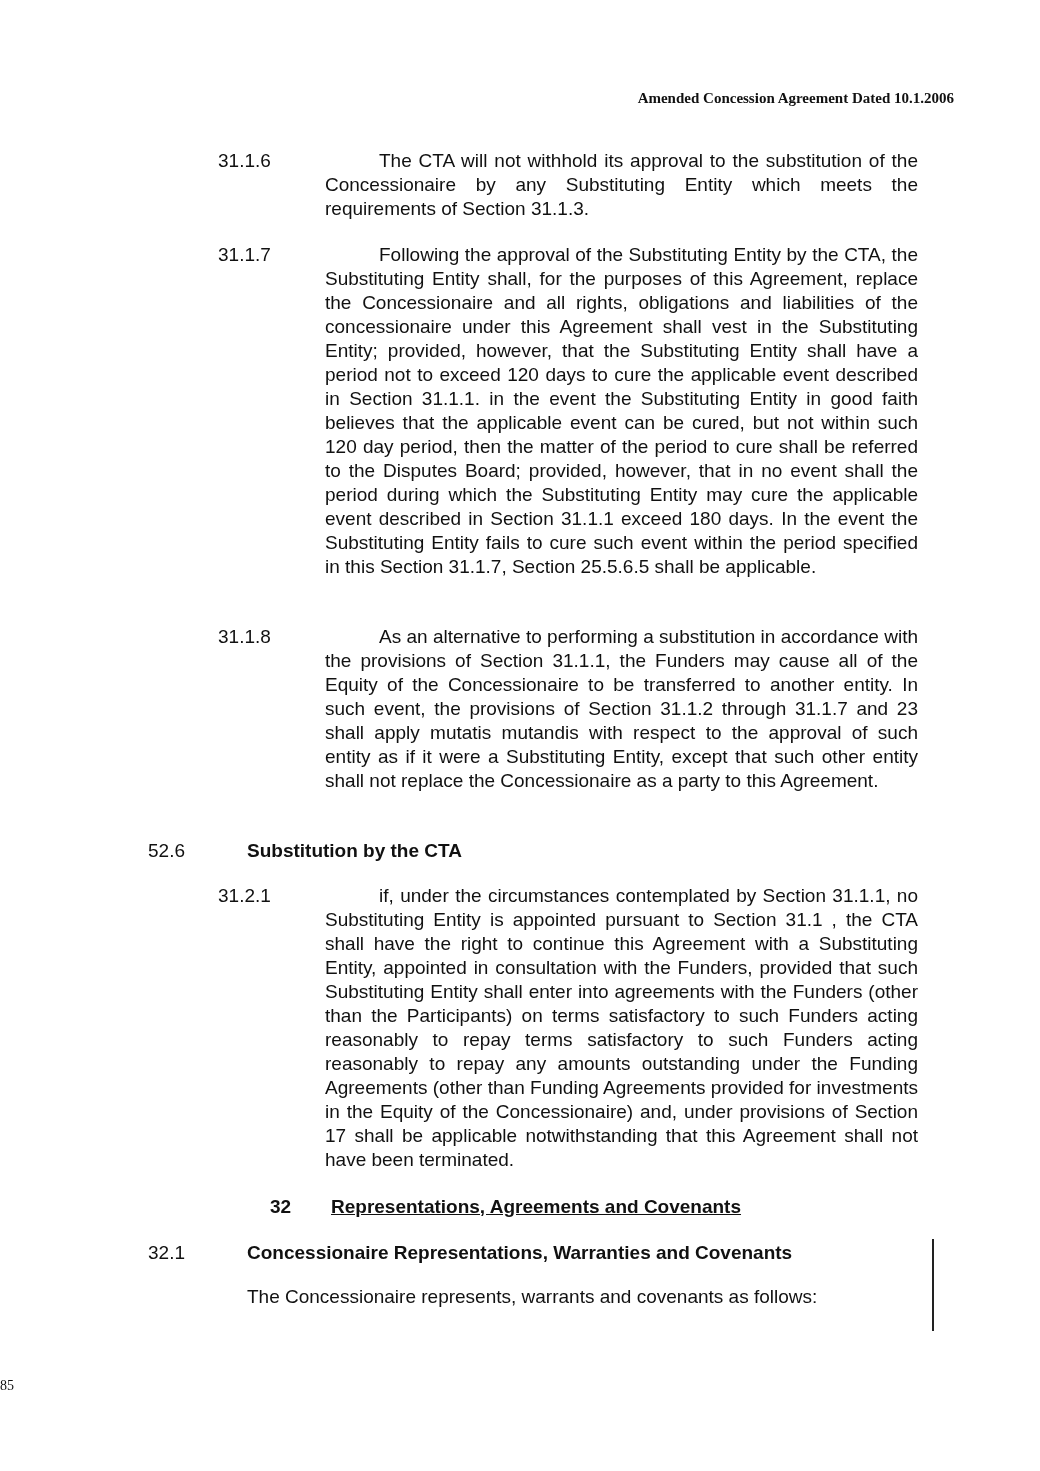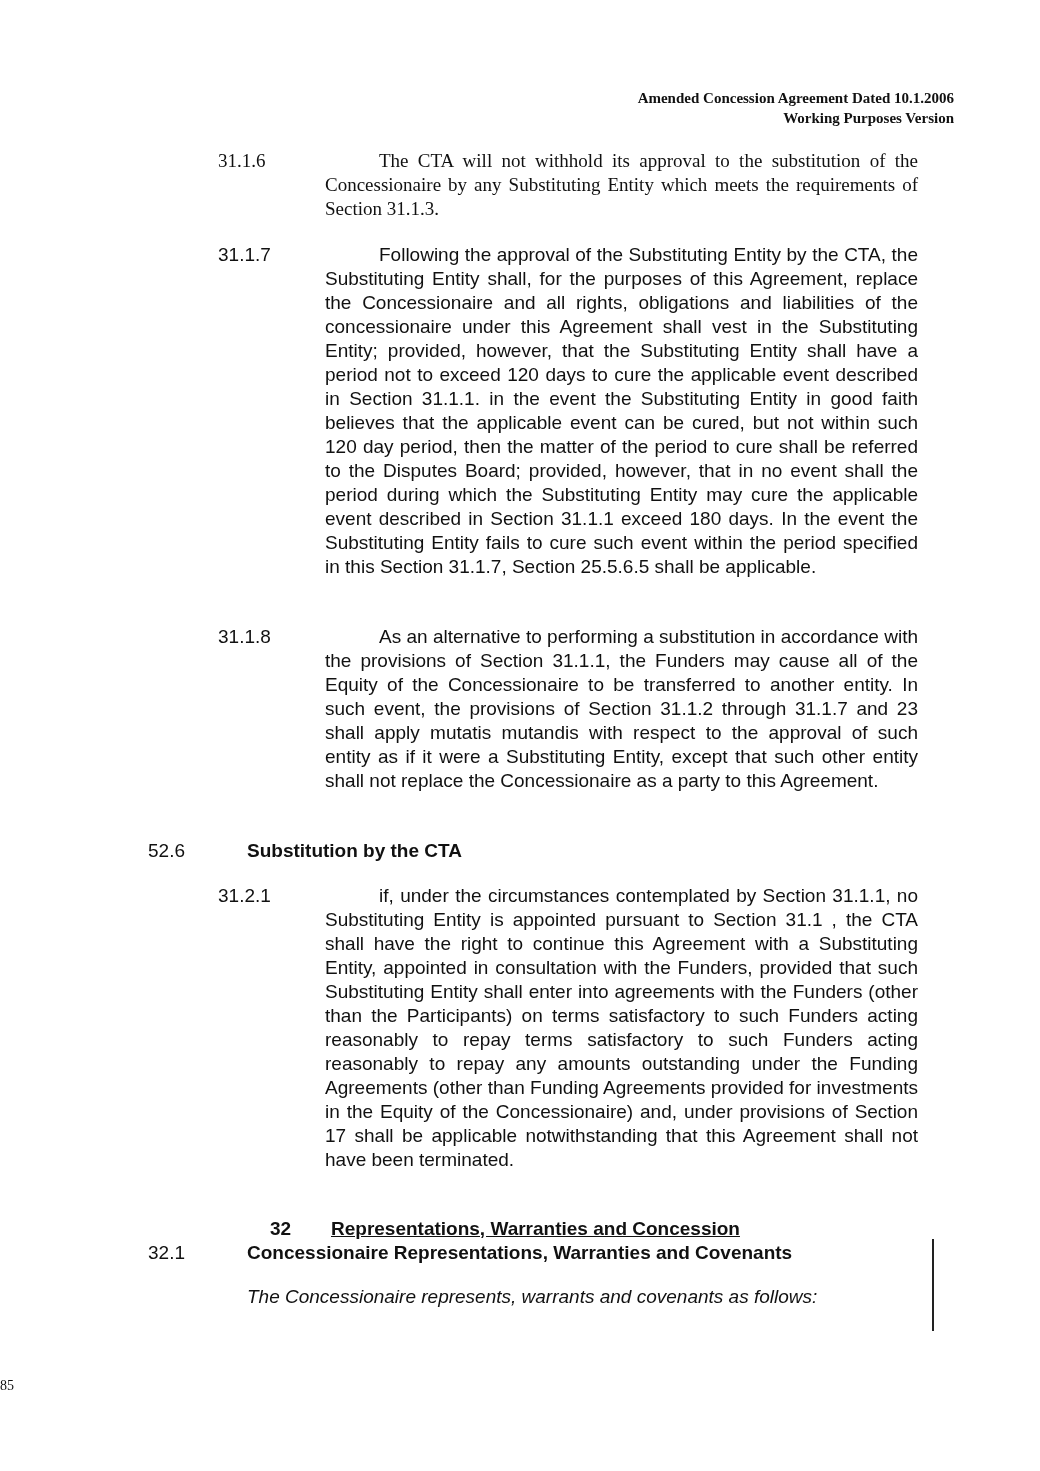--- a/index.html
+++ b/index.html
@@ -74,33 +74,31 @@
       left: 270px;
       top: 1183px;
       font-size: 19px;
       line-height: 24px;
       font-weight: bold;
       white-space: nowrap;
     }
     .article-head .num {
       display: inline-block;
       width: 61px;
-      margin-top: 22px;
     }
     .article-head .title {
       text-decoration: underline;
     }
     .intro {
       position: absolute;
       left: 247px;
       top: 1273px;
       font-size: 19px;
       line-height: 24px;
       white-space: nowrap;
-      font-style: italic;
     }
     .change-bar {
       position: absolute;
       left: 932px;
       top: 1227px;
       width: 2px;
       height: 92px;
       background: #222;
     }
     .page-number {
@@ -112,24 +110,23 @@
       font-size: 14px;
     }
   </style>
 </head>
 <body>
 
 <div class="page">
 
   <div class="header">
     <div>Amended Concession Agreement Dated 10.1.2006</div>
-    <div>Working Purposes Version</div>
   </div>
 
-  <div class="clause" style="top:137px;font-family:Liberation Serif, serif;">
+  <div class="clause" style="top:137px;">
     <span class="num">31.1.6</span>
     <div class="body">The CTA will not withhold its approval to the substitution of the Concessionaire by any Substituting Entity which meets the requirements of Section 31.1.3.</div>
   </div>
 
   <div class="clause" style="top:231px;">
     <span class="num">31.1.7</span>
     <div class="body">Following the approval of the Substituting Entity by the CTA, the Substituting Entity shall, for the purposes of this Agreement, replace the Concessionaire and all rights, obligations and liabilities of the concessionaire under this Agreement shall vest in the Substituting Entity; provided, however, that the Substituting Entity shall have a period not to exceed 120 days to cure the applicable event described in Section 31.1.1. in the event the Substituting Entity in good faith believes that the applicable event can be cured, but not within such 120 day period, then the matter of the period to cure shall be referred to the Disputes Board; provided, however, that in no event shall the period during which the Substituting Entity may cure the applicable event described in Section 31.1.1 exceed 180 days. In the event the Substituting Entity fails to cure such event within the period specified in this Section 31.1.7, Section 25.5.6.5 shall be applicable.</div>
   </div>
 
   <div class="clause" style="top:613px;">
@@ -141,21 +138,21 @@
     <span class="num">52.6</span>
     <span class="title">Substitution by the CTA</span>
   </div>
 
   <div class="clause" style="top:872px;">
     <span class="num">31.2.1</span>
     <div class="body">if, under the circumstances contemplated by Section 31.1.1, no Substituting Entity is appointed pursuant to Section 31.1 , the CTA shall have the right to continue this Agreement with a Substituting Entity, appointed in consultation with the Funders, provided that such Substituting Entity shall enter into agreements with the Funders (other than the Participants) on terms satisfactory to such Funders acting reasonably to repay terms satisfactory to such Funders acting reasonably to repay any amounts outstanding under the Funding Agreements (other than Funding Agreements provided for investments in the Equity of the Concessionaire) and, under provisions of Section 17 shall be applicable notwithstanding that this Agreement shall not have been terminated.</div>
   </div>
 
   <div class="article-head">
-    <span class="num">32</span><span class="title">Representations, Warranties and Concession</span>
+    <span class="num">32</span><span class="title">Representations, Agreements and Covenants</span>
   </div>
 
   <div class="section-head" style="top:1229px;">
     <span class="num">32.1</span>
     <span class="title">Concessionaire Representations, Warranties and Covenants</span>
   </div>
 
   <div class="intro">The Concessionaire represents, warrants and covenants as follows:</div>
 
   <div class="change-bar"></div>

